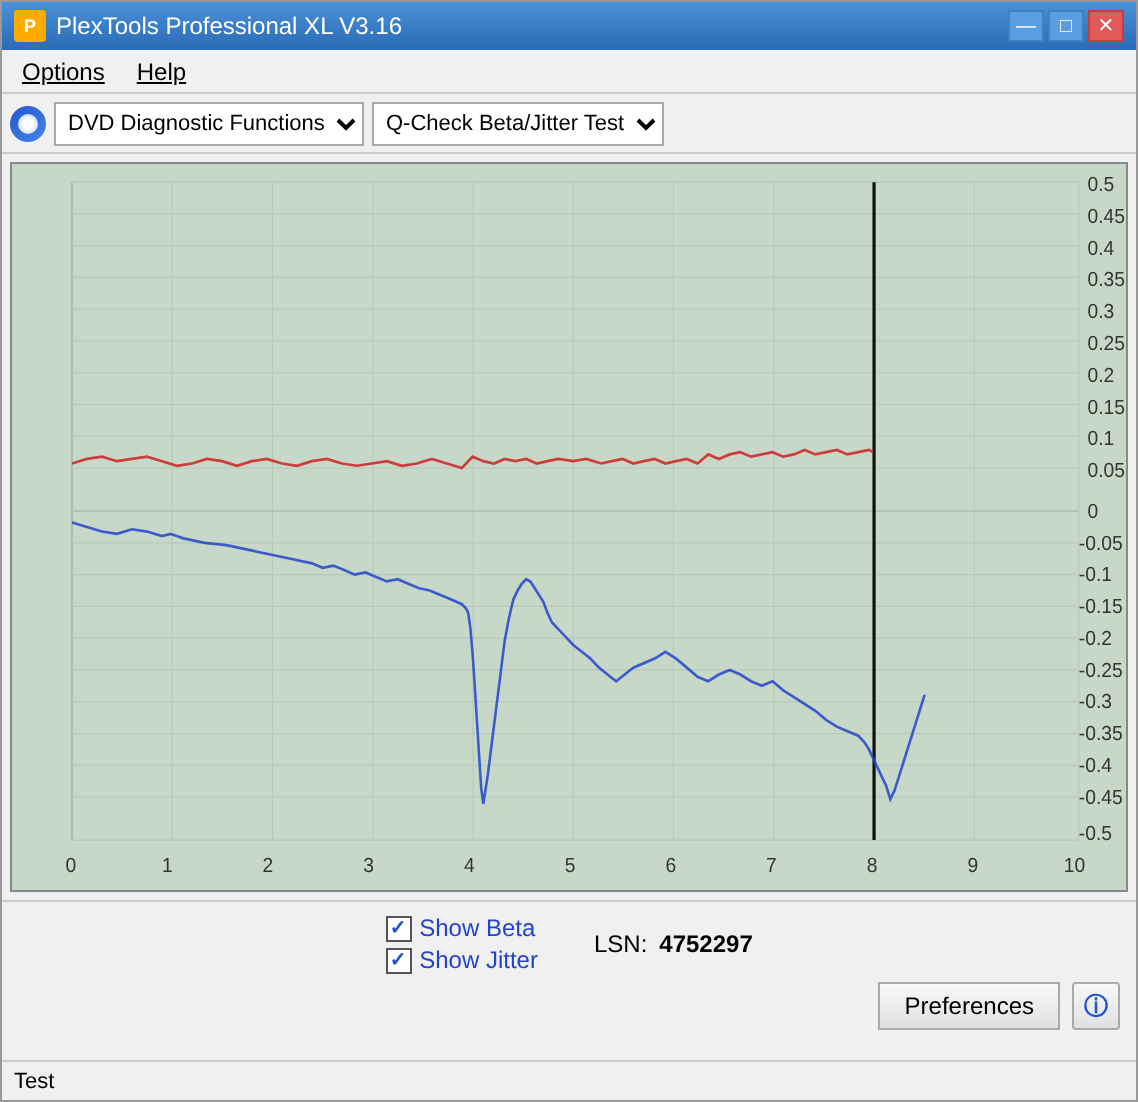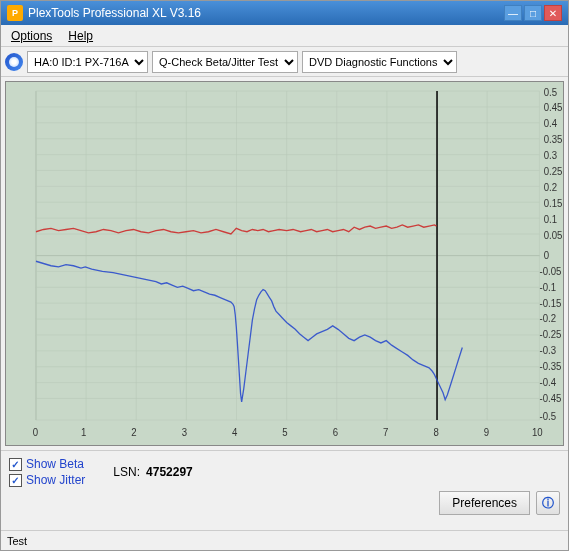--- a/index.html
+++ b/index.html
@@ -147,21 +147,21 @@
     .bottom-panel {
       background: #f0f0f0;
       border-top: 1px solid #ccc;
       padding: 6px 8px;
       flex-shrink: 0;
       height: 80px;
     }
     .bottom-row1 {
       display: flex;
       align-items: center;
-      justify-content: flex-start;
+      justify-content: center;
       margin-bottom: 4px;
     }
     .checkboxes {
       display: flex;
       flex-direction: column;
       gap: 2px;
     }
     .check-row {
       display: flex;
       align-items: center;
@@ -271,27 +271,24 @@
   <div class="menu-bar">
     <div class="menu-item">Options</div>
     <div class="menu-item">Help</div>
   </div>
 
   <div class="toolbar">
     <div class="device-icon">
       <div class="device-icon-inner"></div>
     </div>
     <select>
-      <option>HA:0 ID:1  PX-716A</option>
+      <option>DVD Diagnostic Functions</option>
     </select>
     <select>
       <option>Q-Check Beta/Jitter Test</option>
-    </select>
-    <select>
-      <option>DVD Diagnostic Functions</option>
     </select>
   </div>
 
   <div class="chart-area">
     <span class="chart-labels-top">High</span>
     <span class="chart-labels-low">Low</span>
 
     <svg class="chart-svg" viewBox="0 0 520 320" preserveAspectRatio="none">
 
       <rect x="0" y="0" width="520" height="320" fill="#c8d8c8"></rect>

